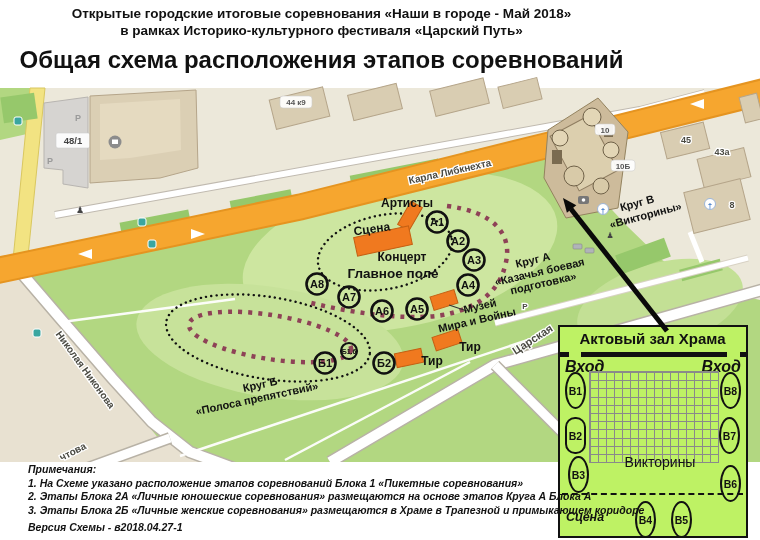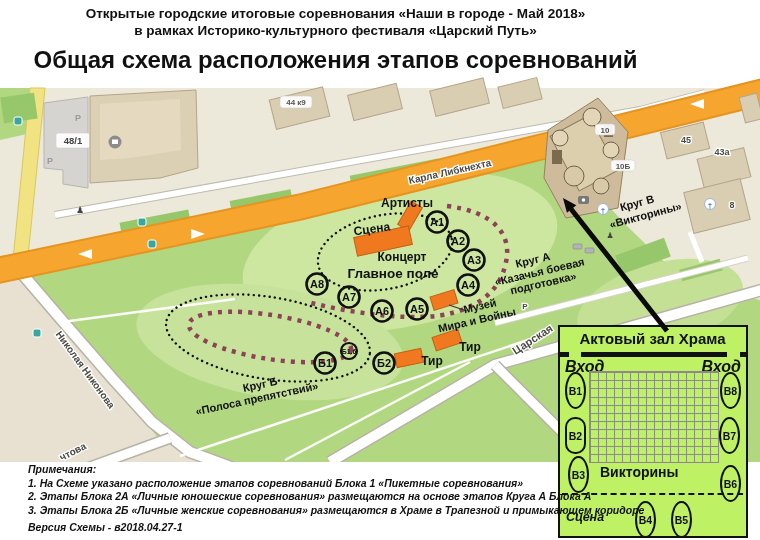--- a/index.html
+++ b/index.html
@@ -1,37 +1,37 @@
 <!DOCTYPE html>
 <html><head>
 <meta charset="utf-8">
 <style>
   html,body{margin:0;padding:0;background:#fff;}
   body{font-family:"Liberation Sans","DejaVu Sans",sans-serif;}
   #page{position:relative;width:760px;height:540px;overflow:hidden;background:#fff;}
-  .hdr{position:absolute;left:0;width:643px;text-align:center;font-weight:bold;color:#111;padding-left:14px;}
+  .hdr{position:absolute;left:0;width:643px;text-align:center;font-weight:bold;color:#111;}
   #hdr1{top:6px;font-size:13.5px;}
   #hdr2{top:23px;font-size:13.5px;}
   #title{top:46px;font-size:24px;}
   #mapwrap{position:absolute;left:0;top:0;z-index:1;}
   
   #inset{position:absolute;left:558px;top:325px;width:190px;height:213px;background:#bef264;
          border:2.5px solid #111;box-sizing:border-box;z-index:2;}
   #inset .t{position:absolute;left:0;top:3px;width:185px;text-align:center;font-weight:bold;font-size:15px;color:#111;}
   .bar{position:absolute;top:25px;height:5px;background:#111;}
   #barL{left:0;width:9px;} #barM{left:21px;width:146px;} #barR{right:0;width:6px;}
   .vhod{position:absolute;top:31px;font-style:italic;font-weight:bold;font-size:16px;color:#111;}
   #vhodL{left:5px;} #vhodR{right:5px;}
   #grid{position:absolute;left:29px;top:44px;width:128px;height:90px;border:1px solid #8a8a8a;
     background-image:repeating-linear-gradient(to right,#8a8a8a 0 1px,transparent 1px 8px),
                      repeating-linear-gradient(to bottom,#8a8a8a 0 1px,transparent 1px 8.2px);}
   .bc{position:absolute;width:21px;height:37px;border:2.5px solid #111;border-radius:50%;
       box-sizing:border-box;display:flex;align-items:center;justify-content:center;
       font-weight:bold;font-size:10.5px;color:#111;}
-  #vikt{position:absolute;left:40px;top:137px;width:120px;font-weight:bold;font-size:14px;color:#111;}
+  #vikt{position:absolute;left:40px;top:127px;width:120px;text-align:center;font-weight:normal;font-size:14px;color:#111;}
   #dotline{position:absolute;left:2px;top:166px;width:181px;border-top:2px dashed #111;}
   #scena{position:absolute;left:6px;top:183px;font-style:italic;font-weight:bold;font-size:12.5px;color:#111;}
   #arrow{position:absolute;left:0;top:0;z-index:3;pointer-events:none;}
   
   #notes{position:absolute;left:28px;top:463px;font-weight:bold;font-style:italic;
          font-size:10.5px;color:#111;line-height:13.6px;z-index:2;}
   #version{position:absolute;left:28px;top:521px;font-weight:bold;font-style:italic;font-size:10.5px;color:#111;z-index:2;}
   
   .lbl{font-weight:bold;fill:#111;}
   .street{fill:#4a4a42;paint-order:stroke;stroke:#ffffff;stroke-width:2.6px;font-weight:bold;}

